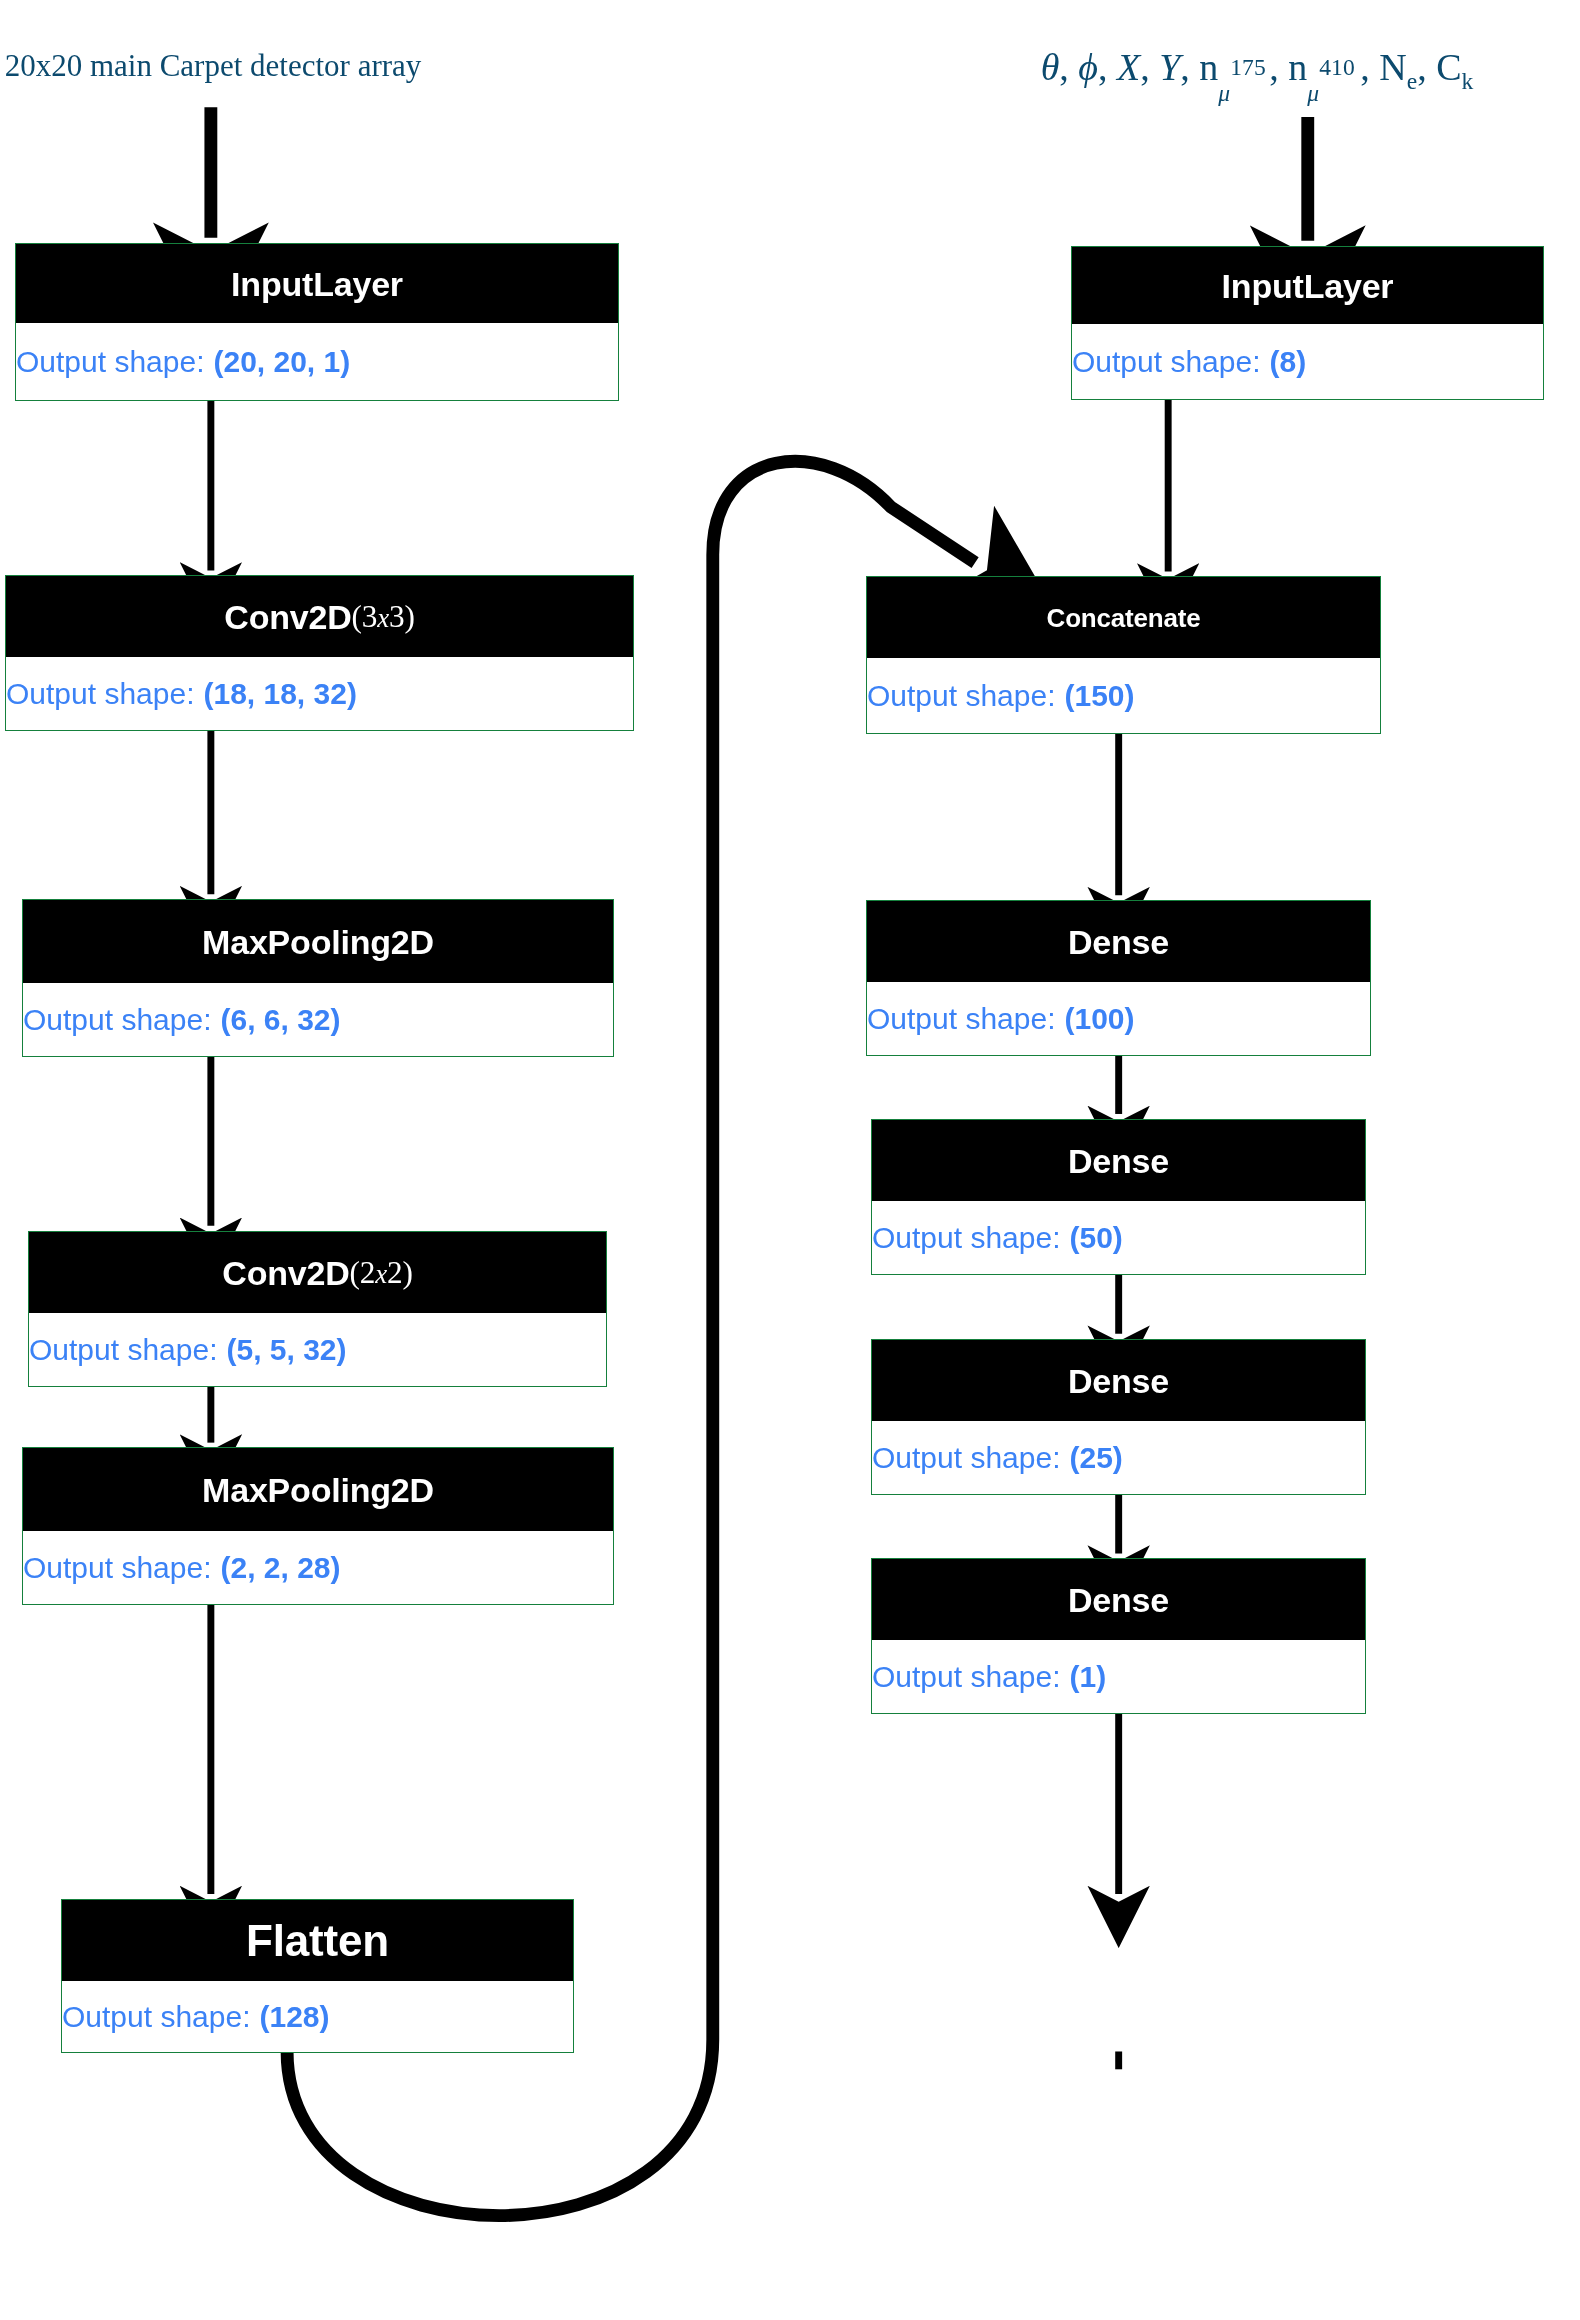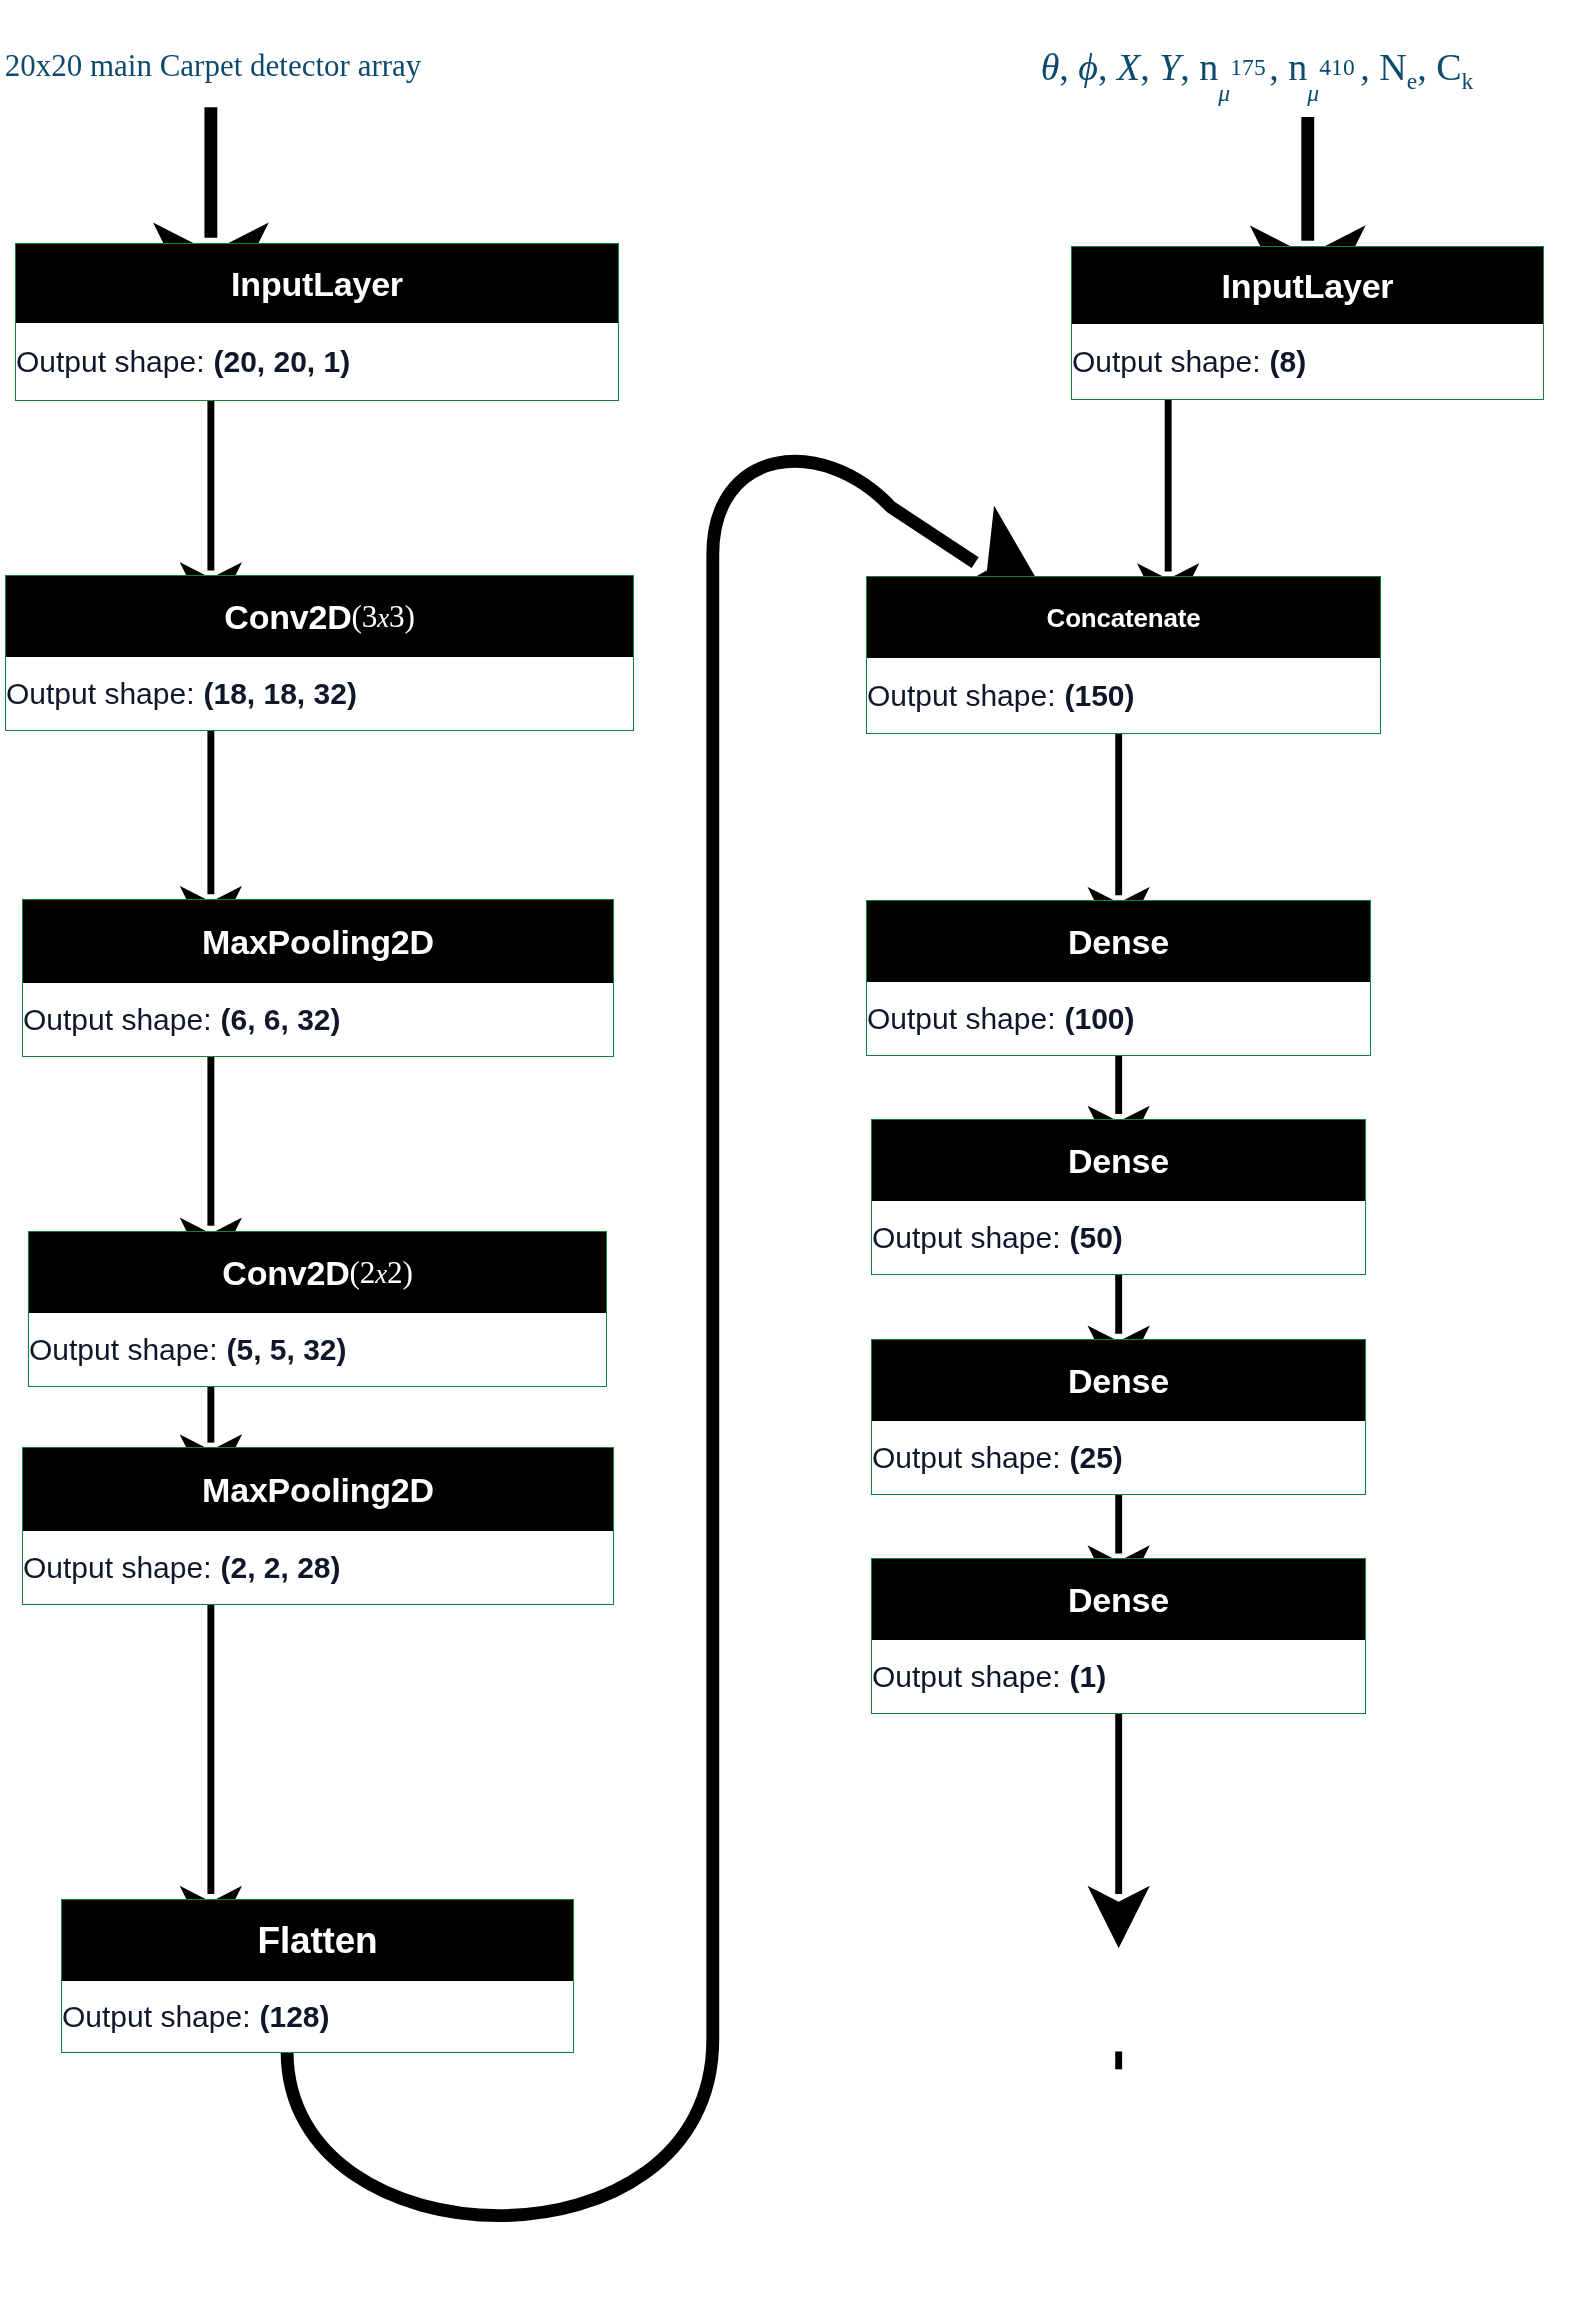--- a/index.html
+++ b/index.html
@@ -92,21 +92,21 @@
     font-family: "Liberation Serif", serif;
     font-weight: normal;
     font-size: 0.92em;
   }
   .node-head .paren .xx {
     font-style: italic;
     font-size: 0.86em;
   }
   .node-body {
     background: #ffffff;
-    color: #0f172a;
+    color: #3b82f6;
     display: flex;
     align-items: center;
     line-height: 1;
     box-sizing: border-box;
   }
   .node-body .lbl { font-weight: normal; }
   .node-body .val { font-weight: bold; padding-left: 9px; }
 
   
   svg.wires {
@@ -203,21 +203,21 @@
       <div class="node" style="left: 22px; top: 1447px; width: 592px;">
         <div class="node-head" style="height: 83px; font-size: 34px;">
           <span>MaxPooling2D</span>
         </div>
         <div class="node-body" style="height: 73px; font-size: 30px;">
           <span class="lbl">Output shape:</span>
           <span class="val">(2, 2, 28)</span>
         </div>
       </div>
       <div class="node" style="left: 61px; top: 1899px; width: 513px;">
-        <div class="node-head" style="height: 81px; font-size: 37px;">
+        <div class="node-head" style="height: 81px; font-size: 44px;">
           <span>Flatten</span>
         </div>
         <div class="node-body" style="height: 71px; font-size: 30px;">
           <span class="lbl">Output shape:</span>
           <span class="val">(128)</span>
         </div>
       </div>
     </div>
   <div id="nodes-right">
       <div class="node" style="left: 1071px; top: 246px; width: 473px;">

